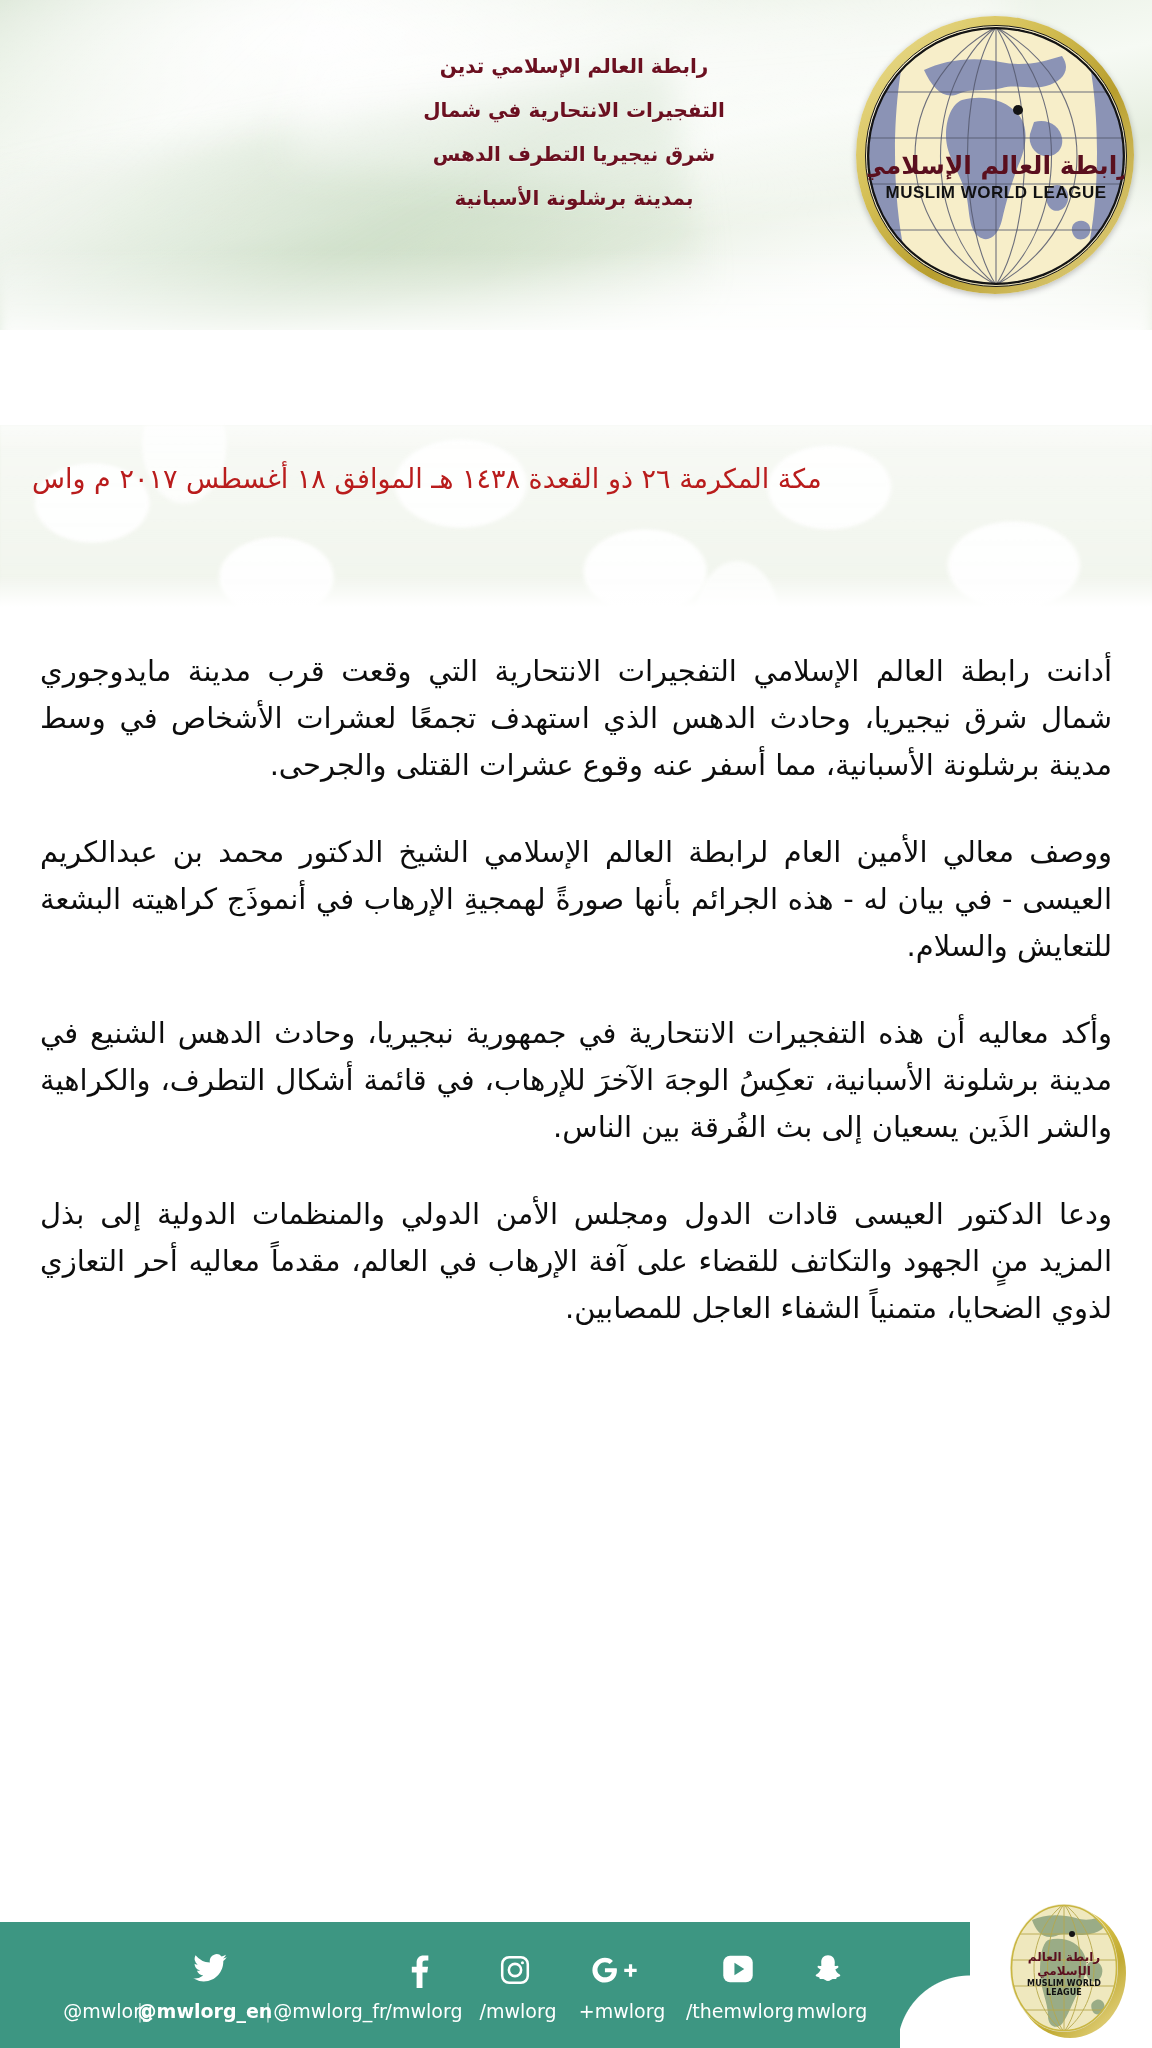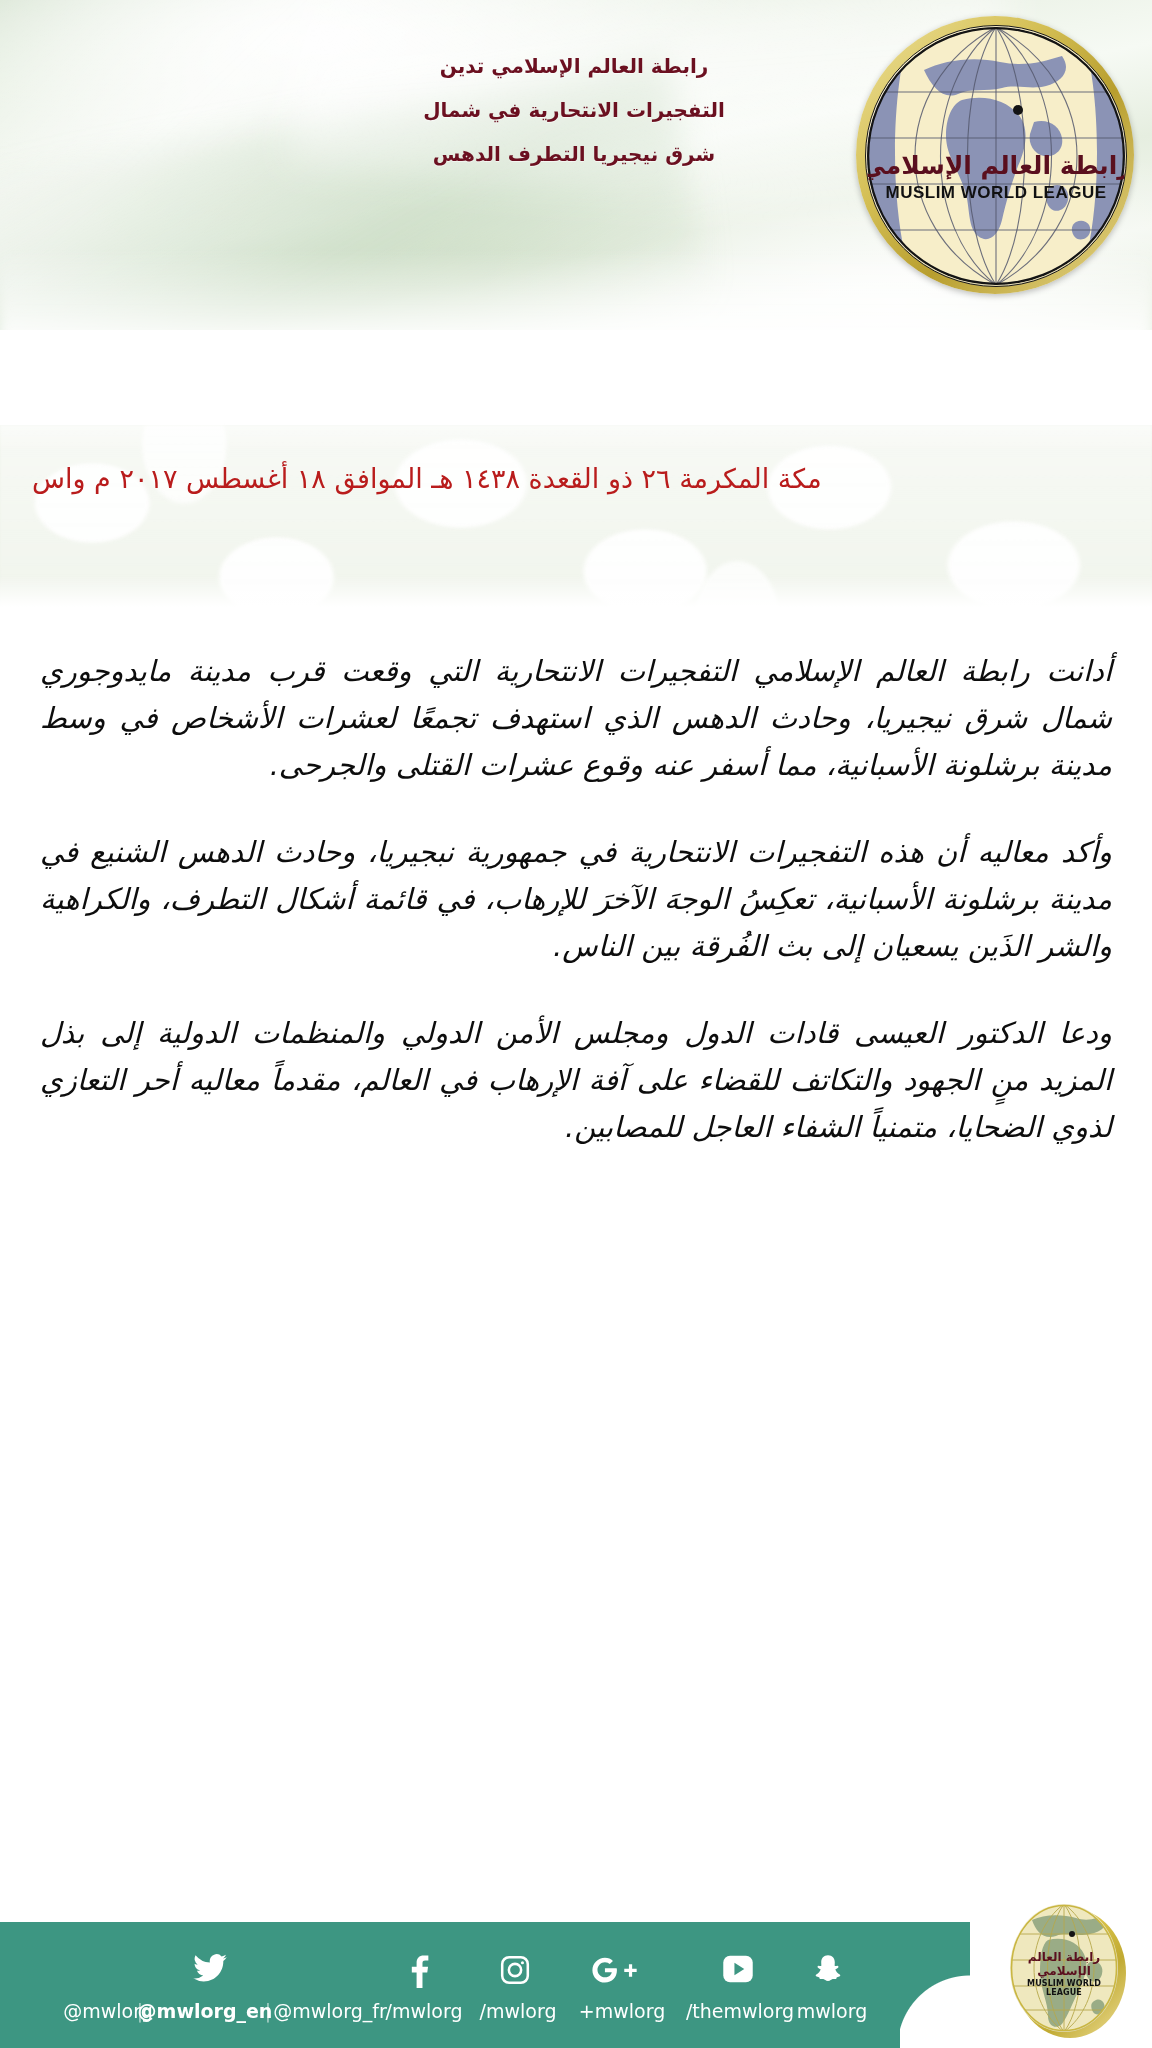--- a/index.html
+++ b/index.html
@@ -170,21 +170,20 @@
     direction: rtl;
     text-align: justify;
     text-align-last: right;
     color: #0d0d0d;
     font-size: 29px;
     line-height: 47px;
     font-family: "DejaVu Sans", "Liberation Sans", sans-serif;
   }
   .article p {
     margin: 0 0 40px 0;
-    font-style: italic;
   }
   .article p:last-child { margin-bottom: 16px; }
 
   
   .footer {
     position: absolute;
     left: 0;
     bottom: 0;
     width: 1152px;
     height: 148px;
@@ -305,20 +304,21 @@
 <div class="header">
   <div class="wave hw1"></div>
   <div class="wave hw2"></div>
   <div class="wave hw3"></div>
   <div class="wave hw4"></div>
 
   <div class="headline">
     <div>رابطة العالم الإسلامي تدين</div>
     <div>التفجيرات الانتحارية في شمال</div>
     <div>شرق نيجيريا التطرف الدهس</div>
+    <div>بمدينة برشلونة الأسبانية</div>
   </div>
 
   <div class="globe-wrap">
     <div class="globe-ring"></div>
     <div class="globe">
       <svg width="260" height="260" viewBox="0 0 260 260">
         <defs>
           <clipPath id="gclip">
               <circle cx="130" cy="130" r="129"></circle>
             </clipPath>
@@ -367,20 +367,21 @@
 
 <div class="band">
   <div class="band-pattern"></div>
   <div class="band-fade-top"></div>
   <div class="band-fade-bottom"></div>
 </div>
 <div class="dateline">مكة المكرمة ٢٦ ذو القعدة ١٤٣٨ هـ الموافق ١٨ أغسطس ٢٠١٧ م واس</div>
 
 <div class="article">
   <p>أدانت رابطة العالم الإسلامي التفجيرات الانتحارية التي وقعت قرب مدينة مايدوجوري شمال شرق نيجيريا، وحادث الدهس الذي استهدف تجمعًا لعشرات الأشخاص في وسط مدينة برشلونة الأسبانية، مما أسفر عنه وقوع عشرات القتلى والجرحى.</p>
+  <p>ووصف معالي الأمين العام لرابطة العالم الإسلامي الشيخ الدكتور محمد بن عبدالكريم العيسى - في بيان له - هذه الجرائم بأنها صورةً لهمجيةِ الإرهاب في أنموذَج كراهيته البشعة للتعايش والسلام.</p>
   <p>وأكد معاليه أن هذه التفجيرات الانتحارية في جمهورية نبجيريا، وحادث الدهس الشنيع في مدينة برشلونة الأسبانية، تعكِسُ الوجهَ الآخرَ للإرهاب، في قائمة أشكال التطرف، والكراهية والشر الذَين يسعيان إلى بث الفُرقة بين الناس.</p>
   <p>ودعا الدكتور العيسى قادات الدول ومجلس الأمن الدولي والمنظمات الدولية إلى بذل المزيد منٍ الجهود والتكاتف للقضاء على آفة الإرهاب في العالم، مقدماً معاليه أحر التعازي لذوي الضحايا، متمنياً الشفاء العاجل للمصابين.</p>
 </div>
 
 <div class="footer">
   <div class="footer-bar"></div>
 
   <div class="footer-inner">
     <div class="social-icons">
 

